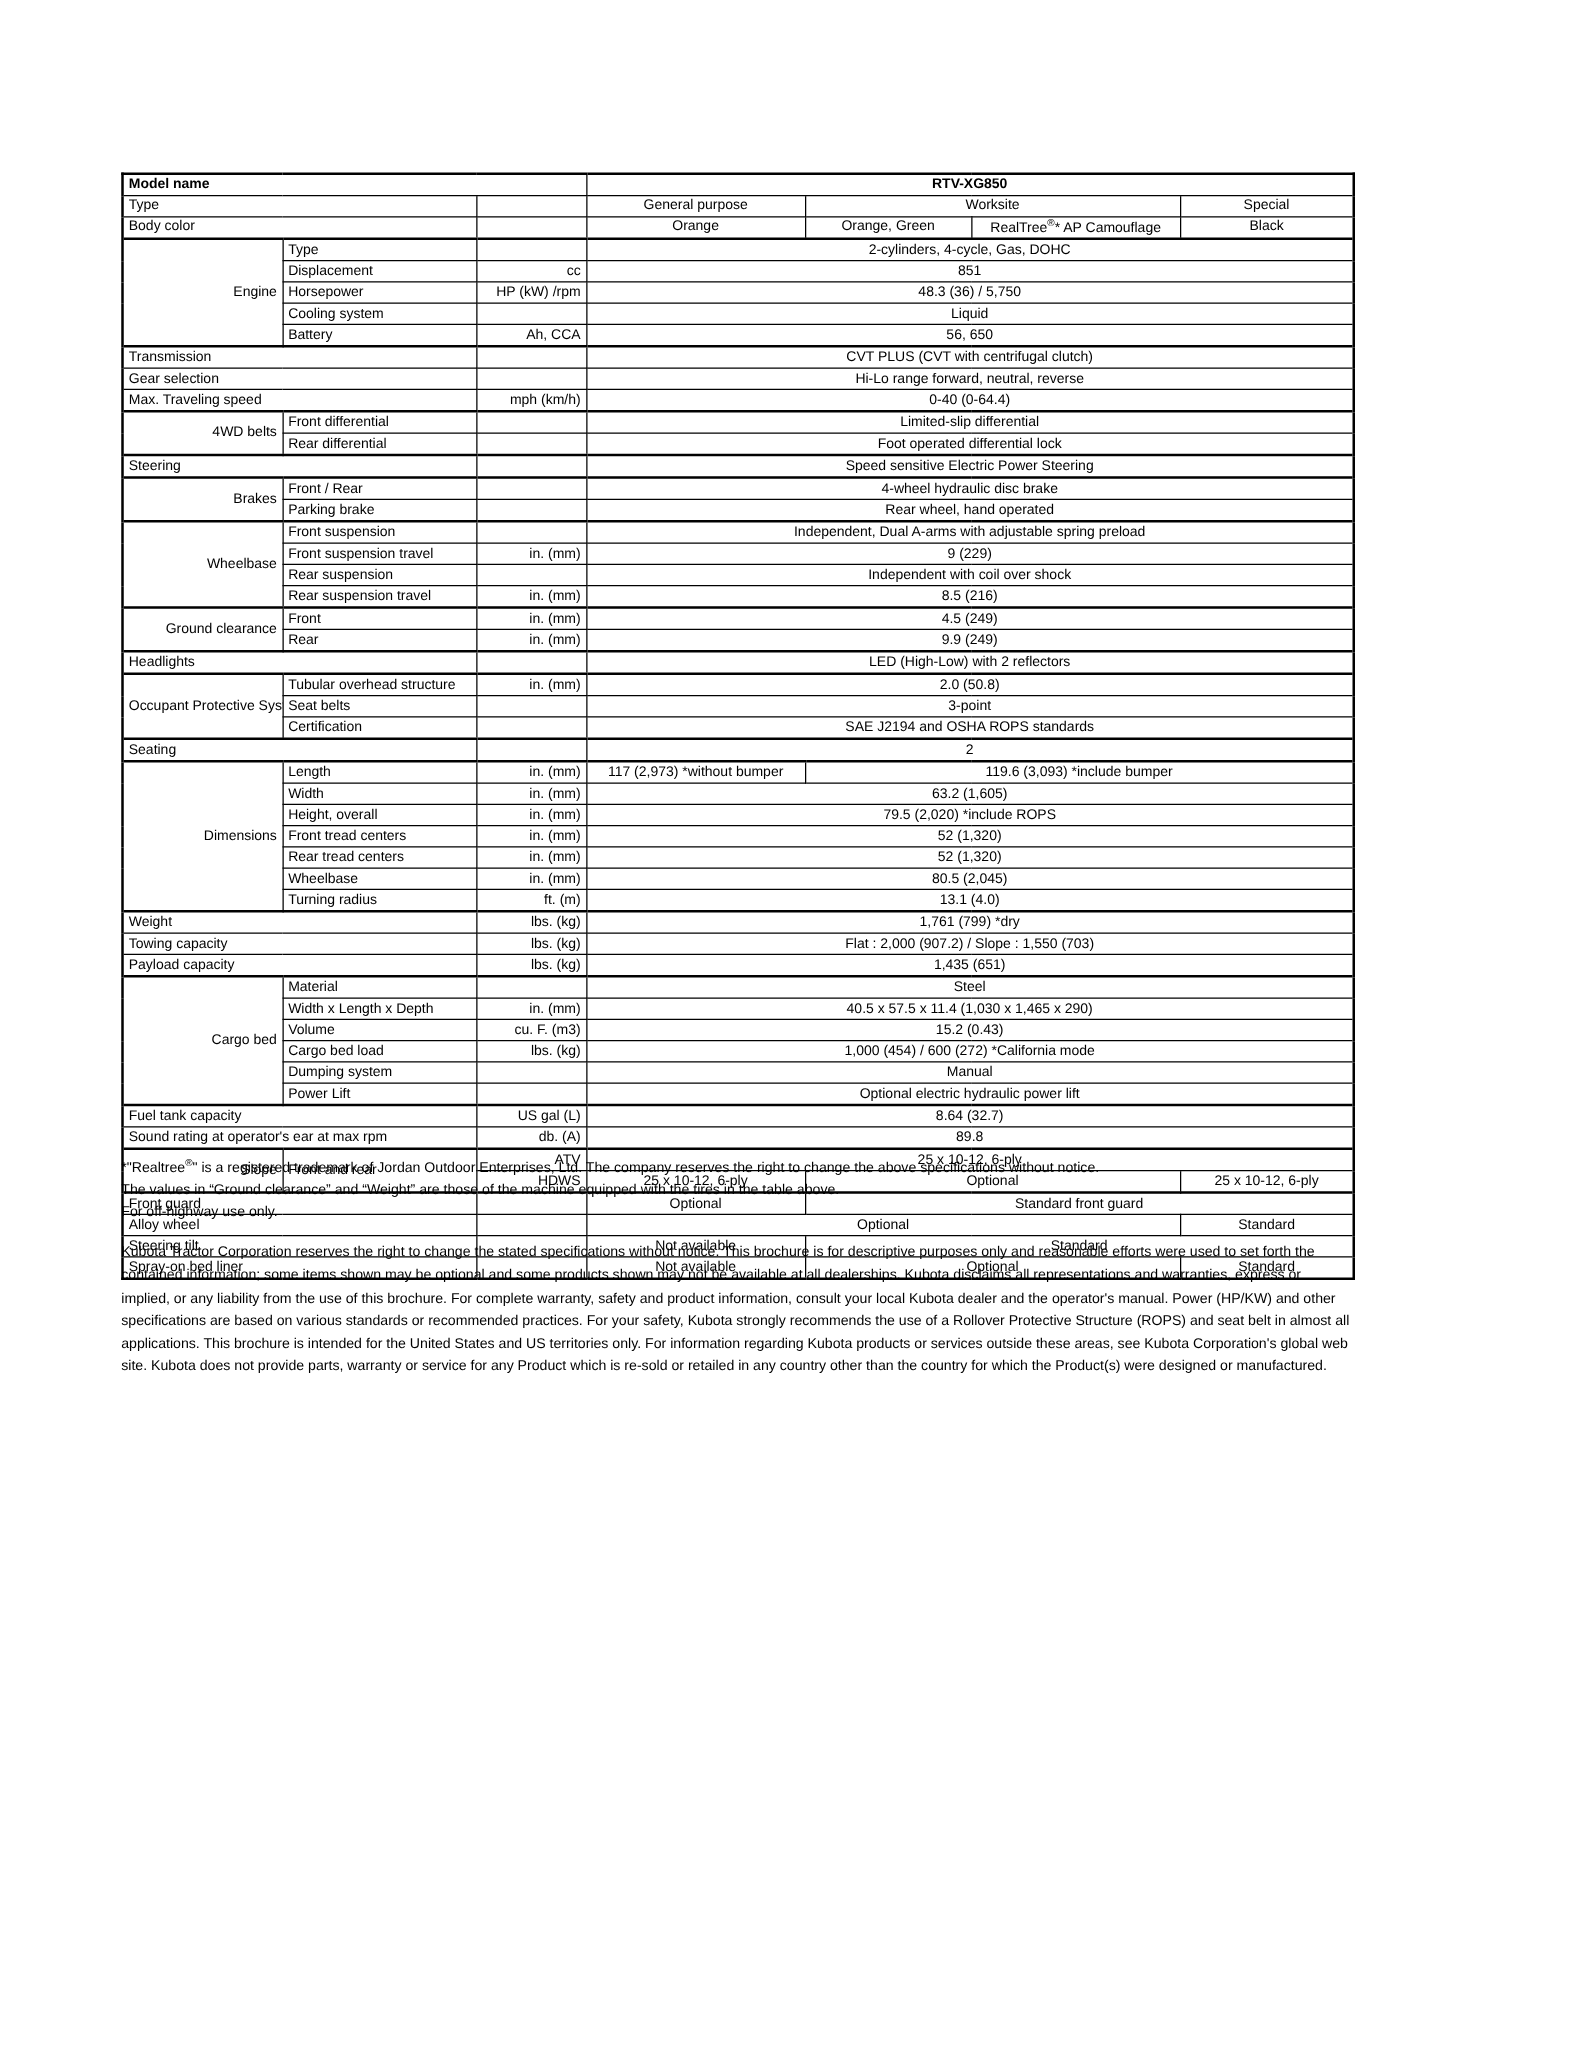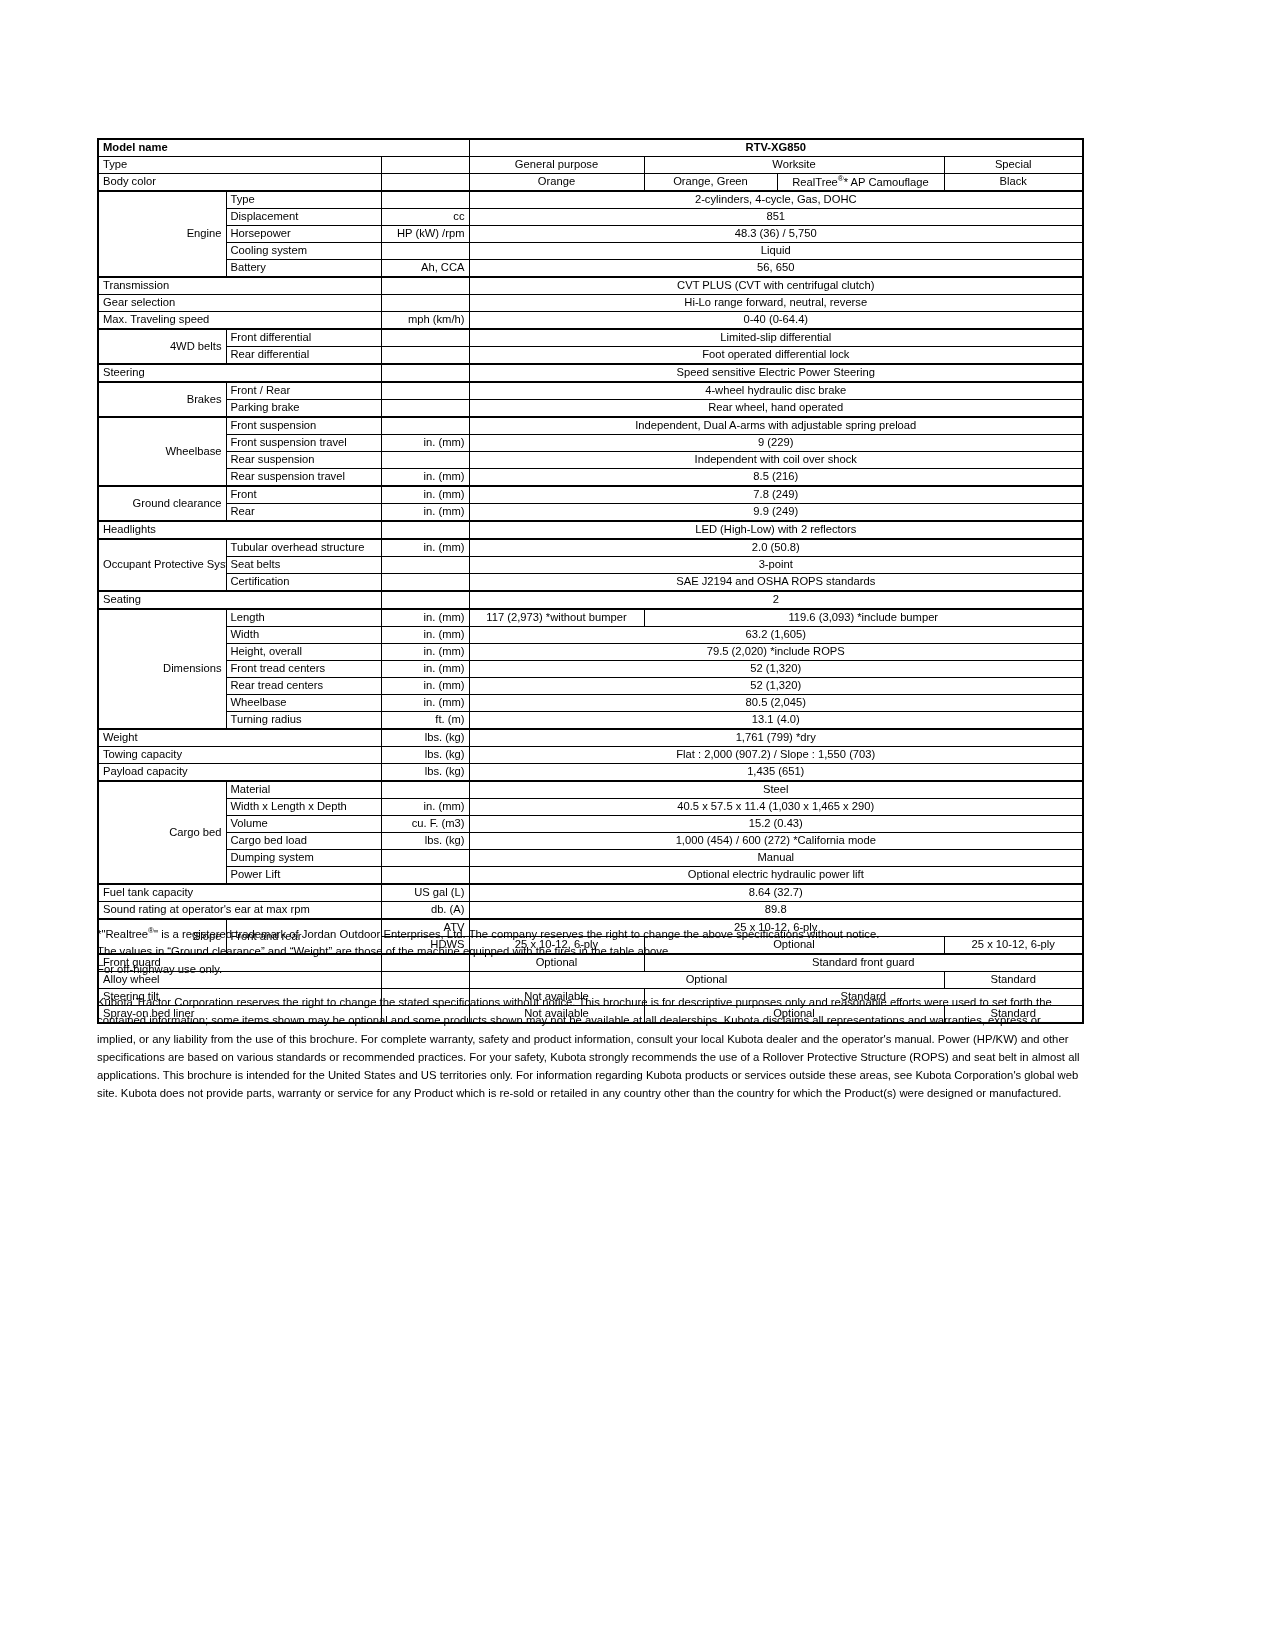--- a/index.html
+++ b/index.html
@@ -214,21 +214,21 @@
       <tr>
         <td class="lbl">Rear suspension travel</td>
         <td class="unit">in. (mm)</td>
         <td class="val thick-right" colspan="4">8.5 (216)</td>
       </tr>
 
       <tr>
         <td class="grouplbl thick-left thick-top" rowspan="2">Ground clearance</td>
         <td class="lbl thick-top">Front</td>
         <td class="unit thick-top">in. (mm)</td>
-        <td class="val thick-top thick-right" colspan="4">7.8 (249)</td>
+        <td class="val thick-top thick-right" colspan="4">4.5 (249)</td>
       </tr>
       <tr>
         <td class="lbl">Rear</td>
         <td class="unit">in. (mm)</td>
         <td class="val thick-right" colspan="4">9.9 (249)</td>
       </tr>
 
       <tr>
         <td class="lbl thick-left thick-top" colspan="2">Headlights</td>
         <td class="unit thick-top"></td>

